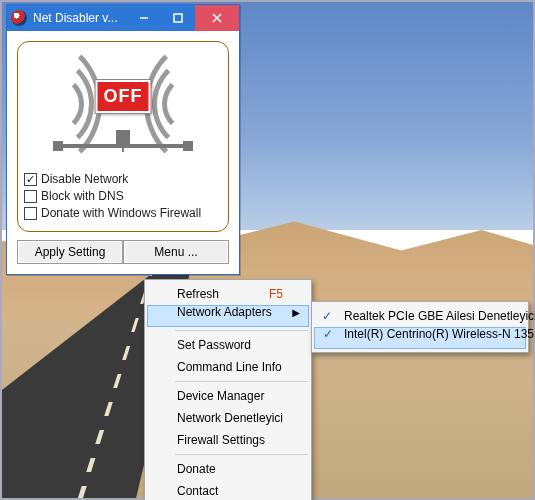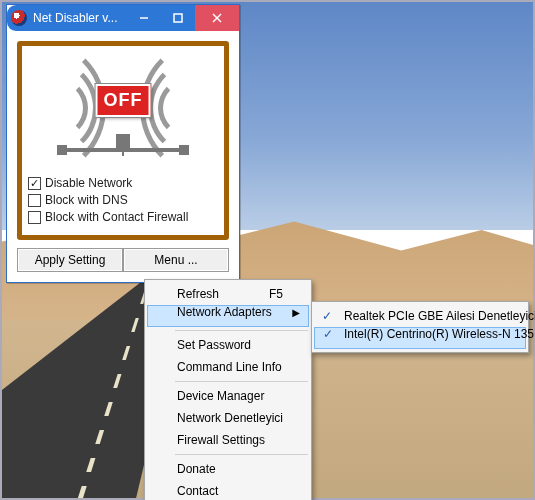--- a/index.html
+++ b/index.html
@@ -19,29 +19,29 @@
           clip-path: polygon(0 100%, 0 60%, 55% 0, 62% 0, 45% 100%); }
   .road-line { position:absolute; left:1%; bottom:0; height:48%; width:48%;
                clip-path: polygon(28% 100%, 30% 100%, 59% 0, 58% 0);
                background: repeating-linear-gradient(to top, #e8e2c8 0 14px, transparent 14px 28px); }
   .outer { position:absolute; inset:0; border:2px solid #aab; pointer-events:none; }
 
   
   .window { position:absolute; left:6px; top:4px; width:234px;
             background:#fff; border:1px solid #2d6cc7; box-shadow:1px 1px 0 rgba(0,0,0,.2);}
   .titlebar { height:26px; background:#2d78d6; color:#fff; display:flex; align-items:center;
-              padding-left:4px; font-size:12px;border-radius:9px; }
+              padding-left:4px; font-size:12px; }
   .titlebar .ico { width:16px; height:16px; border-radius:50%;
                    background: radial-gradient(circle at 35% 35%, #fff 0 3px, #cc2b2b 3px 8px, #1a3a7a 8px);
                    margin-right:6px; }
   .winbtns { margin-left:auto; display:flex; height:100%; }
   .winbtn { width:34px; display:flex; align-items:center; justify-content:center; color:#fff; font-size:12px;}
   .winbtn.close { background:#e05060; width:44px;}
   .client { padding:10px 10px 10px 10px; }
-  .panel { border:5px solid #a16207; border-radius:3px; padding:10px 6px 8px 6px; }
+  .panel { border:1px solid #a16207; border-radius:12px; padding:10px 6px 8px 6px; }
 
   
   .graphic { position:relative; height:110px; }
   .arc { position:absolute; border:5px solid #9a9a9a; border-radius:50%; }
   .arc.big   { width:140px; height:140px; top:-18px; }
   .arc.mid   { width:100px; height:100px; top:2px; }
   .arc.small { width:60px;  height:60px;  top:22px; }
   .arc.l { left:-48px;  clip-path: polygon(50% 0, 100% 0, 100% 100%, 50% 100%); border-color:transparent #9a9a9a transparent transparent;}
   .arc.r { right:-48px; clip-path: polygon(0 0, 50% 0, 50% 100%, 0 100%); border-color:transparent transparent transparent #9a9a9a;}
   .arc.l.big{left:-62px} .arc.r.big{right:-62px}
@@ -64,21 +64,21 @@
          display:flex; align-items:center; justify-content:center; font-size:11px; color:#111;}
   .btnrow { display:flex; margin-top:8px; }
   .btn { flex:1; height:24px; font-size:12px; background:#efefef; border:1px solid #9a9a9a;
          display:flex; align-items:center; justify-content:center; box-shadow:inset 0 0 0 1px #fff;}
 
   
   .menu { position:absolute; background:#f5f5f5; border:1px solid #a7a7a7;
           box-shadow:2px 3px 5px rgba(0,0,0,.35); font-size:12px; padding:3px 2px; }
   .menu .item { height:22px; display:flex; align-items:center; padding:0 28px 0 30px; white-space:nowrap; position:relative;gap:20px;}
   .menu .item.hl { background:#cde6ff; border:1px solid #7cb6f0; padding:0 27px 8px 29px; height:22px;}
-  .menu .item .shortcut { margin-left:auto; padding-left:30px; color:#000000;}
+  .menu .item .shortcut { margin-left:auto; padding-left:30px; color:#c2410c;}
   .menu .item .sub { position:absolute; right:8px; font-size:10px;}
   .menu .sep { height:1px; background:#d0d0d0; margin:3px 1px 3px 28px;}
   .menu .check { position:absolute; left:8px; color:#2a5db0; font-size:12px;}
   #menu-main { left:144px; top:279px; width:168px;}
   #menu-sub  { left:311px; top:301px; width:218px;}
 </style>
 </head>
 <body>
 
 <div class="bg">
@@ -130,21 +130,21 @@
         <div class="check">
           <div class="box">✓</div>
           <span>Disable Network</span>
         </div>
         <div class="check">
           <div class="box"></div>
           <span>Block with DNS</span>
         </div>
         <div class="check">
           <div class="box"></div>
-          <span>Block with Contact Firewall</span>
+          <span>Donate with Windows Firewall</span>
         </div>
       </div>
     </div>
     <div class="btnrow">
       <div class="btn">
           <span>Apply Setting</span>
         </div>
       <div class="btn">
           <span>Menu ...</span>
         </div>

